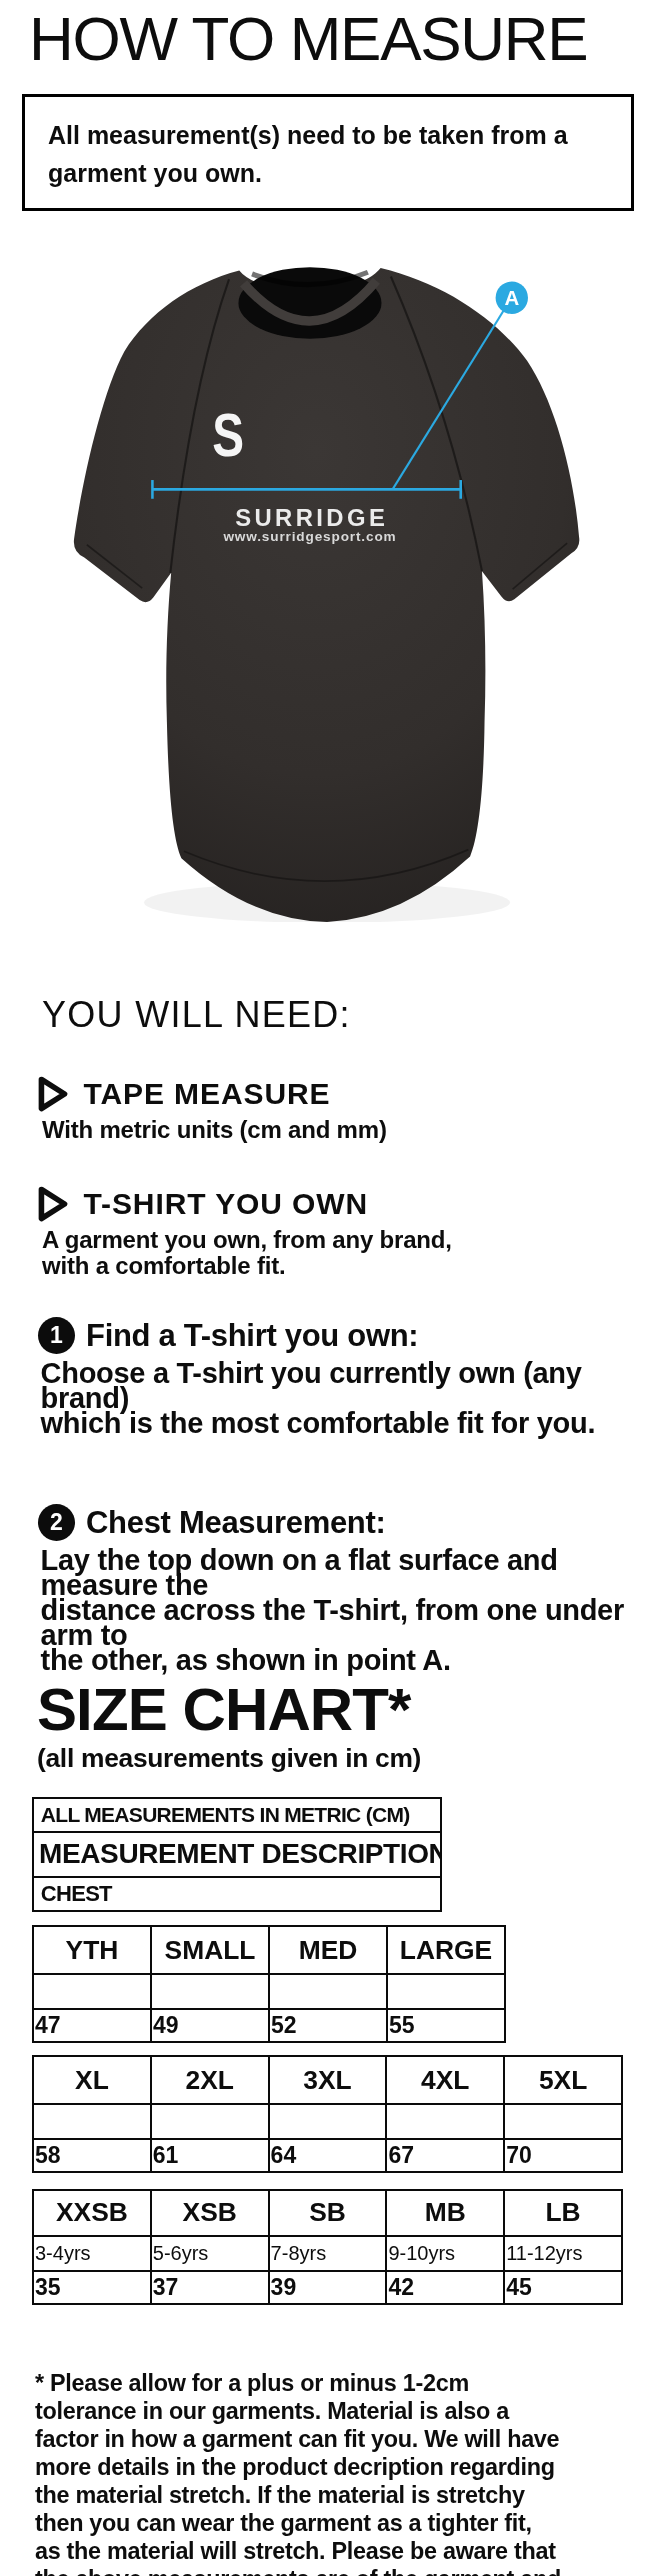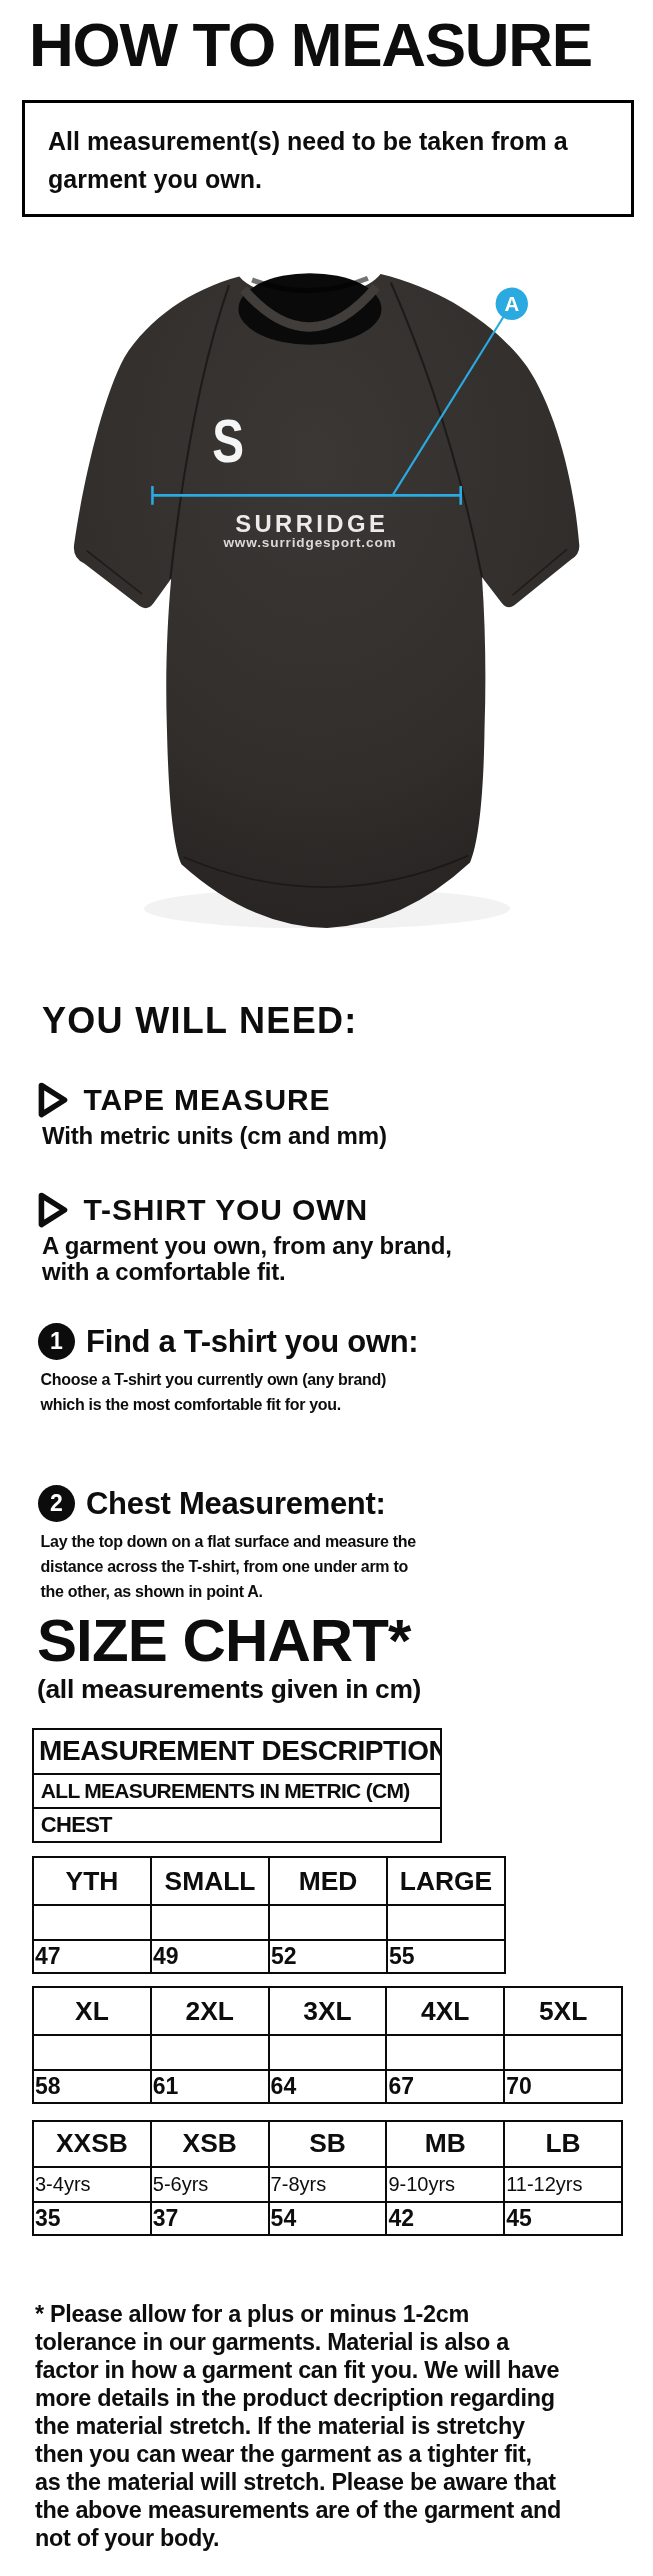--- a/index.html
+++ b/index.html
@@ -1,50 +1,50 @@
 <!DOCTYPE html>
 <html style="font-size:13.6px"><head>
 <meta charset="utf-8">
 <style>
   html,body{margin:0;padding:0;background:#ffffff;}
   body{width:654px;font-family:"Liberation Sans","DejaVu Sans",sans-serif;color:#0d0d0d;
        -webkit-font-smoothing:antialiased;}
   .page{position:relative;width:654px;height:2576px;overflow:hidden;background:#fff;}
 
   
-  .h1{font-size:62px;font-weight:700;letter-spacing:-1.3px;line-height:1;
-      margin:14px 0 0 29px;white-space:nowrap;}
+  .h1{font-size:62px;font-weight:400;letter-spacing:-1.3px;line-height:1;
+      margin:8px 0 0 29px;white-space:nowrap;}
 
   
   .notice{margin:24px 19.6px 0 22px;border:3.4px solid #000;padding:14.5px 17px 12.8px 19px;}
   .notice p{margin:4px;font-size:25px;font-weight:700;line-height:38px;white-space:pre-line;}
 
   
   .figure{width:528px;height:677px;margin:34px auto 0 auto;position:relative;}
   .figure svg{display:block;}
   .figure text{font-family:"Liberation Sans","DejaVu Sans",sans-serif;}
 
   
-  .ywn{font-size:36px;font-weight:700;letter-spacing:1.3px;line-height:1;margin:75px 0 0 42px;}
+  .ywn{font-size:36px;font-weight:400;letter-spacing:1.3px;line-height:1;margin:75px 0 0 42px;}
   .need-item{margin:43px 0 0 0;}
   .need-row{display:flex;align-items:center;gap:14.5px;margin-left:37px;height:36px;}
   .need-title{font-size:30px;font-weight:800;letter-spacing:0.9px;line-height:1;}
   .need-desc{margin:5.1px 0 0 42px;font-size:24px;font-weight:700;letter-spacing:-0.2px;
              line-height:25.6px;white-space:pre-line;}
 
   
   .step{margin-left:38px;}
   .step1{margin-top:39px;}
   .step2{margin-top:68px;}
   .step-header{display:flex;align-items:center;gap:11px;height:37px;}
   .step-badge{width:37px;height:37px;border-radius:50%;background:#0c0c0c;color:#fff;
               display:flex;align-items:center;justify-content:center;
               font-size:23px;font-weight:800;flex:0 0 auto;}
   .step-title{font-size:31px;font-weight:800;line-height:1;letter-spacing:-0.3px;}
-  .step-desc{margin:6.8px 17px 0 2.6px;font-size:16px;font-weight:700;letter-spacing:-0.3px;
+  .step-desc{margin:6.8px 17px 0 2.6px;font-size:29px;font-weight:700;letter-spacing:-0.3px;
              line-height:25px;white-space:pre-line;}
 
   
   .sc-title{font-size:60px;font-weight:800;letter-spacing:-0.9px;line-height:1;margin:6.8px 0 0 37px;}
   .sc-sub{font-size:26.4px;font-weight:800;letter-spacing:-0.3px;line-height:1;margin:5.1px 0 0 37px;}
 
   
   table{border-collapse:collapse;table-layout:fixed;}
   .desc-table{width:410px;margin:25.6px 0 0 32px;}
   .desc-table th,.desc-table td{border:2.6px solid #0a0a0a;text-align:left;white-space:nowrap;overflow:hidden;}
@@ -179,24 +179,24 @@
 distance across the T-shirt, from one under arm to
 the other, as shown in point A.</p>
   </div>
 
   <h2 class="sc-title">SIZE CHART*</h2>
   <div class="sc-sub">(all measurements given in cm)</div>
 
   <table class="desc-table">
     <tbody>
       <tr>
+        <td class="small">ALL MEASUREMENTS IN METRIC (CM)</td>
+      </tr>
+      <tr>
         <th>MEASUREMENT DESCRIPTION</th>
-      </tr>
-      <tr>
-        <td class="small">ALL MEASUREMENTS IN METRIC (CM)</td>
       </tr>
       <tr>
         <td>CHEST</td>
       </tr>
     </tbody>
   </table>
 
   <table class="size-table t4">
     <colgroup>
         <col>
@@ -278,21 +278,21 @@
       <tr>
         <td class="age">3-4yrs</td>
         <td class="age">5-6yrs</td>
         <td class="age">7-8yrs</td>
         <td class="age">9-10yrs</td>
         <td class="age">11-12yrs</td>
       </tr>
       <tr>
         <td class="val">35</td>
         <td class="val">37</td>
-        <td class="val">54</td>
+        <td class="val">39</td>
         <td class="val">42</td>
         <td class="val">45</td>
       </tr>
     </tbody>
   </table>
 
   <p class="footnote">* Please allow for a plus or minus 1-2cm
 tolerance in our garments. Material is also a
 factor in how a garment can fit you. We will have
 more details in the product decription regarding

